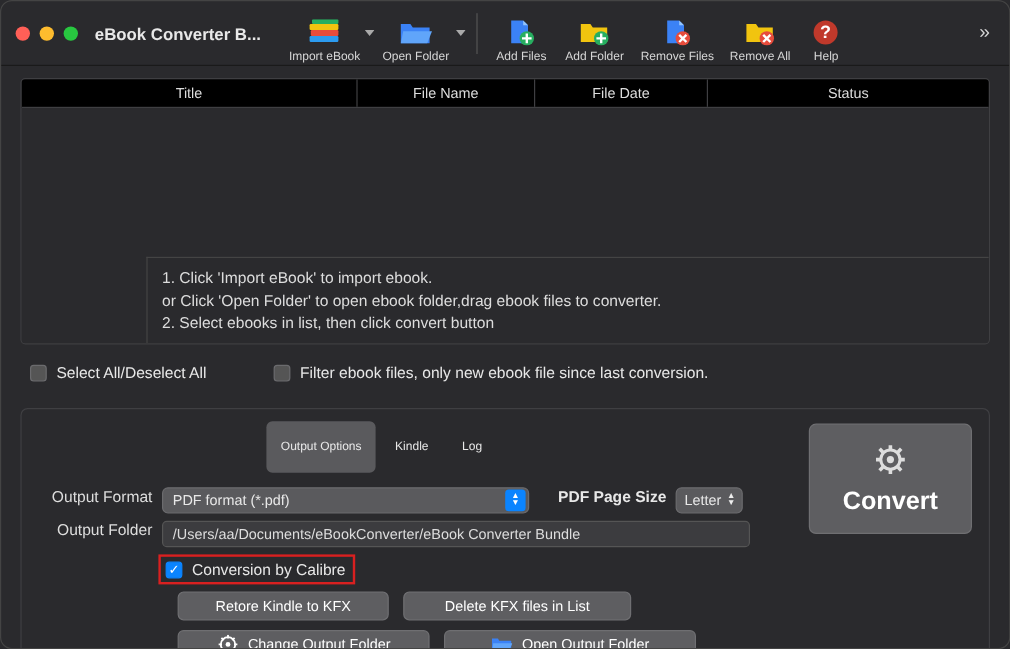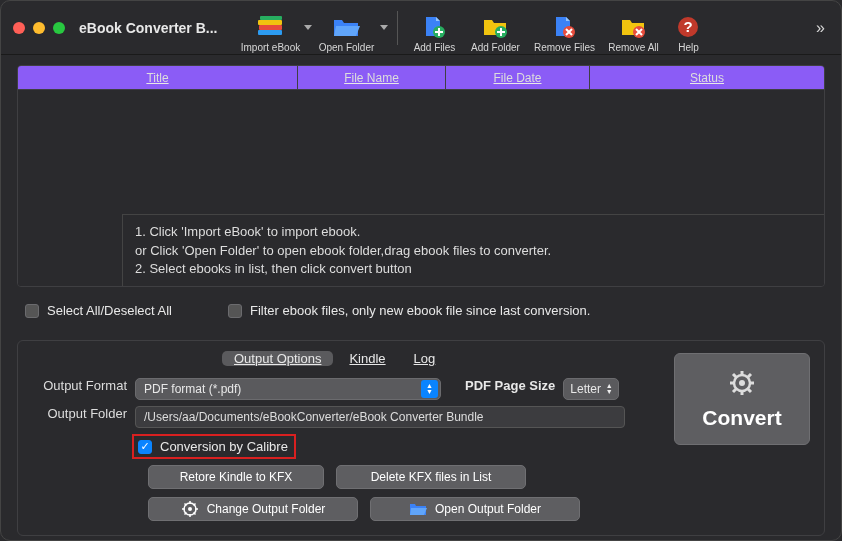--- a/index.html
+++ b/index.html
@@ -91,23 +91,22 @@
   padding: 10px 16px 14px 16px;
 }
 .table-panel {
   border: 1px solid #3f3f42;
   border-radius: 4px;
   overflow: hidden;
 }
 .table-header {
   display: flex;
   height: 24px;
-  background: #8b5cf6;
+  background: #000000;
   border-bottom: 1px solid #3f3f42;
-  text-decoration: underline;
 }
 .th {
   display: flex;
   align-items: center;
   justify-content: center;
   font-size: 12px;
   color: #ddd;
   border-right: 1px solid #3f3f42;
 }
 .th:last-child { border-right: none; }
@@ -176,26 +175,25 @@
   gap: 18px;
 }
 .options-col { flex: 1; }
 .tabs {
   display: flex;
   gap: 0;
   margin-bottom: 12px;
   margin-left: 190px;
 }
 .tab {
-  padding: 0 12px;
-  font-size: 13px;
+  padding: 16px 12px;
+  font-size: 10px;
   border-radius: 5px;
   margin-right: 4px;
   cursor: pointer;
-  text-decoration: underline;
 }
 .tab.active {
   background: #5a5a5d;
 }
 .form-row {
   display: flex;
   align-items: flex-start;
   gap: 8px;
   margin-bottom: 6px;
 }

